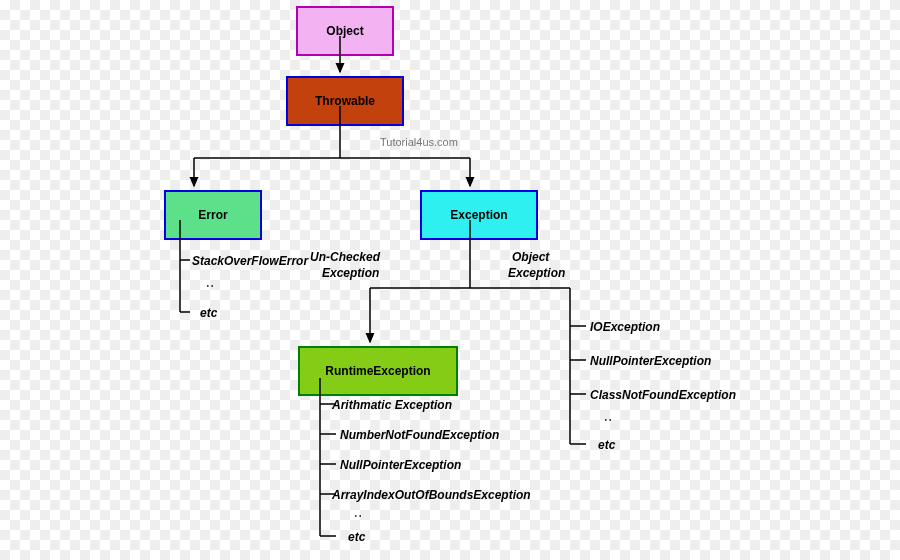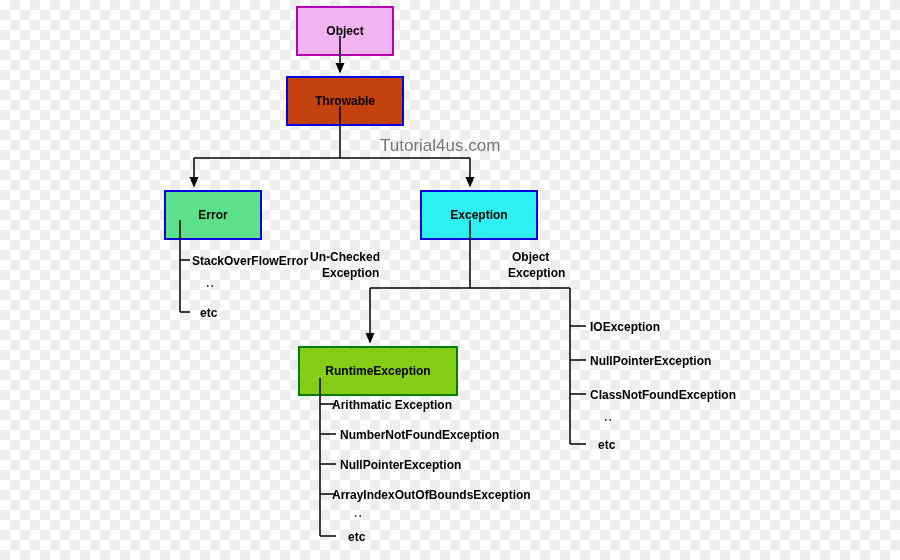--- a/index.html
+++ b/index.html
@@ -23,29 +23,30 @@
     border:2px solid;
     padding:16px 14px;
     font-weight:bold;
     text-align:center;
     white-space:nowrap;
   }
   .txt{
     position:absolute;
     font-weight:bold;
     white-space:nowrap;
+    font-style:italic;
   }
   .obj  {background:#f3b3f3;border-color:#b300b3}
   .thr  {background:#c2410c;border-color:#0000e0}
   .err  {background:#5de08a;border-color:#0000e0}
   .exc  {background:#2ef0f0;border-color:#0000e0}
   .run  {background:#84cc16;border-color:#008000}
   svg{position:absolute;left:0;top:0;pointer-events:none}
   line{stroke:#000;stroke-width:1.5}
-  .watermark{position:absolute;color:#777;font-size:17px}
+  .watermark{position:absolute;color:#777;font-size:11px}
   .dot{position:absolute;font-size:11px;font-weight:bold}
 </style>
 </head>
 <body>
 
 <div class="watermark" style="left:380px;top:136px">Tutorial4us.com</div>
 
 <div class="box obj" style="left:296px;top:6px;width:66px">Object</div>
 <div class="box thr" style="left:286px;top:76px;width:86px">Throwable</div>
 <div class="box err" style="left:164px;top:190px;width:66px">Error</div>

